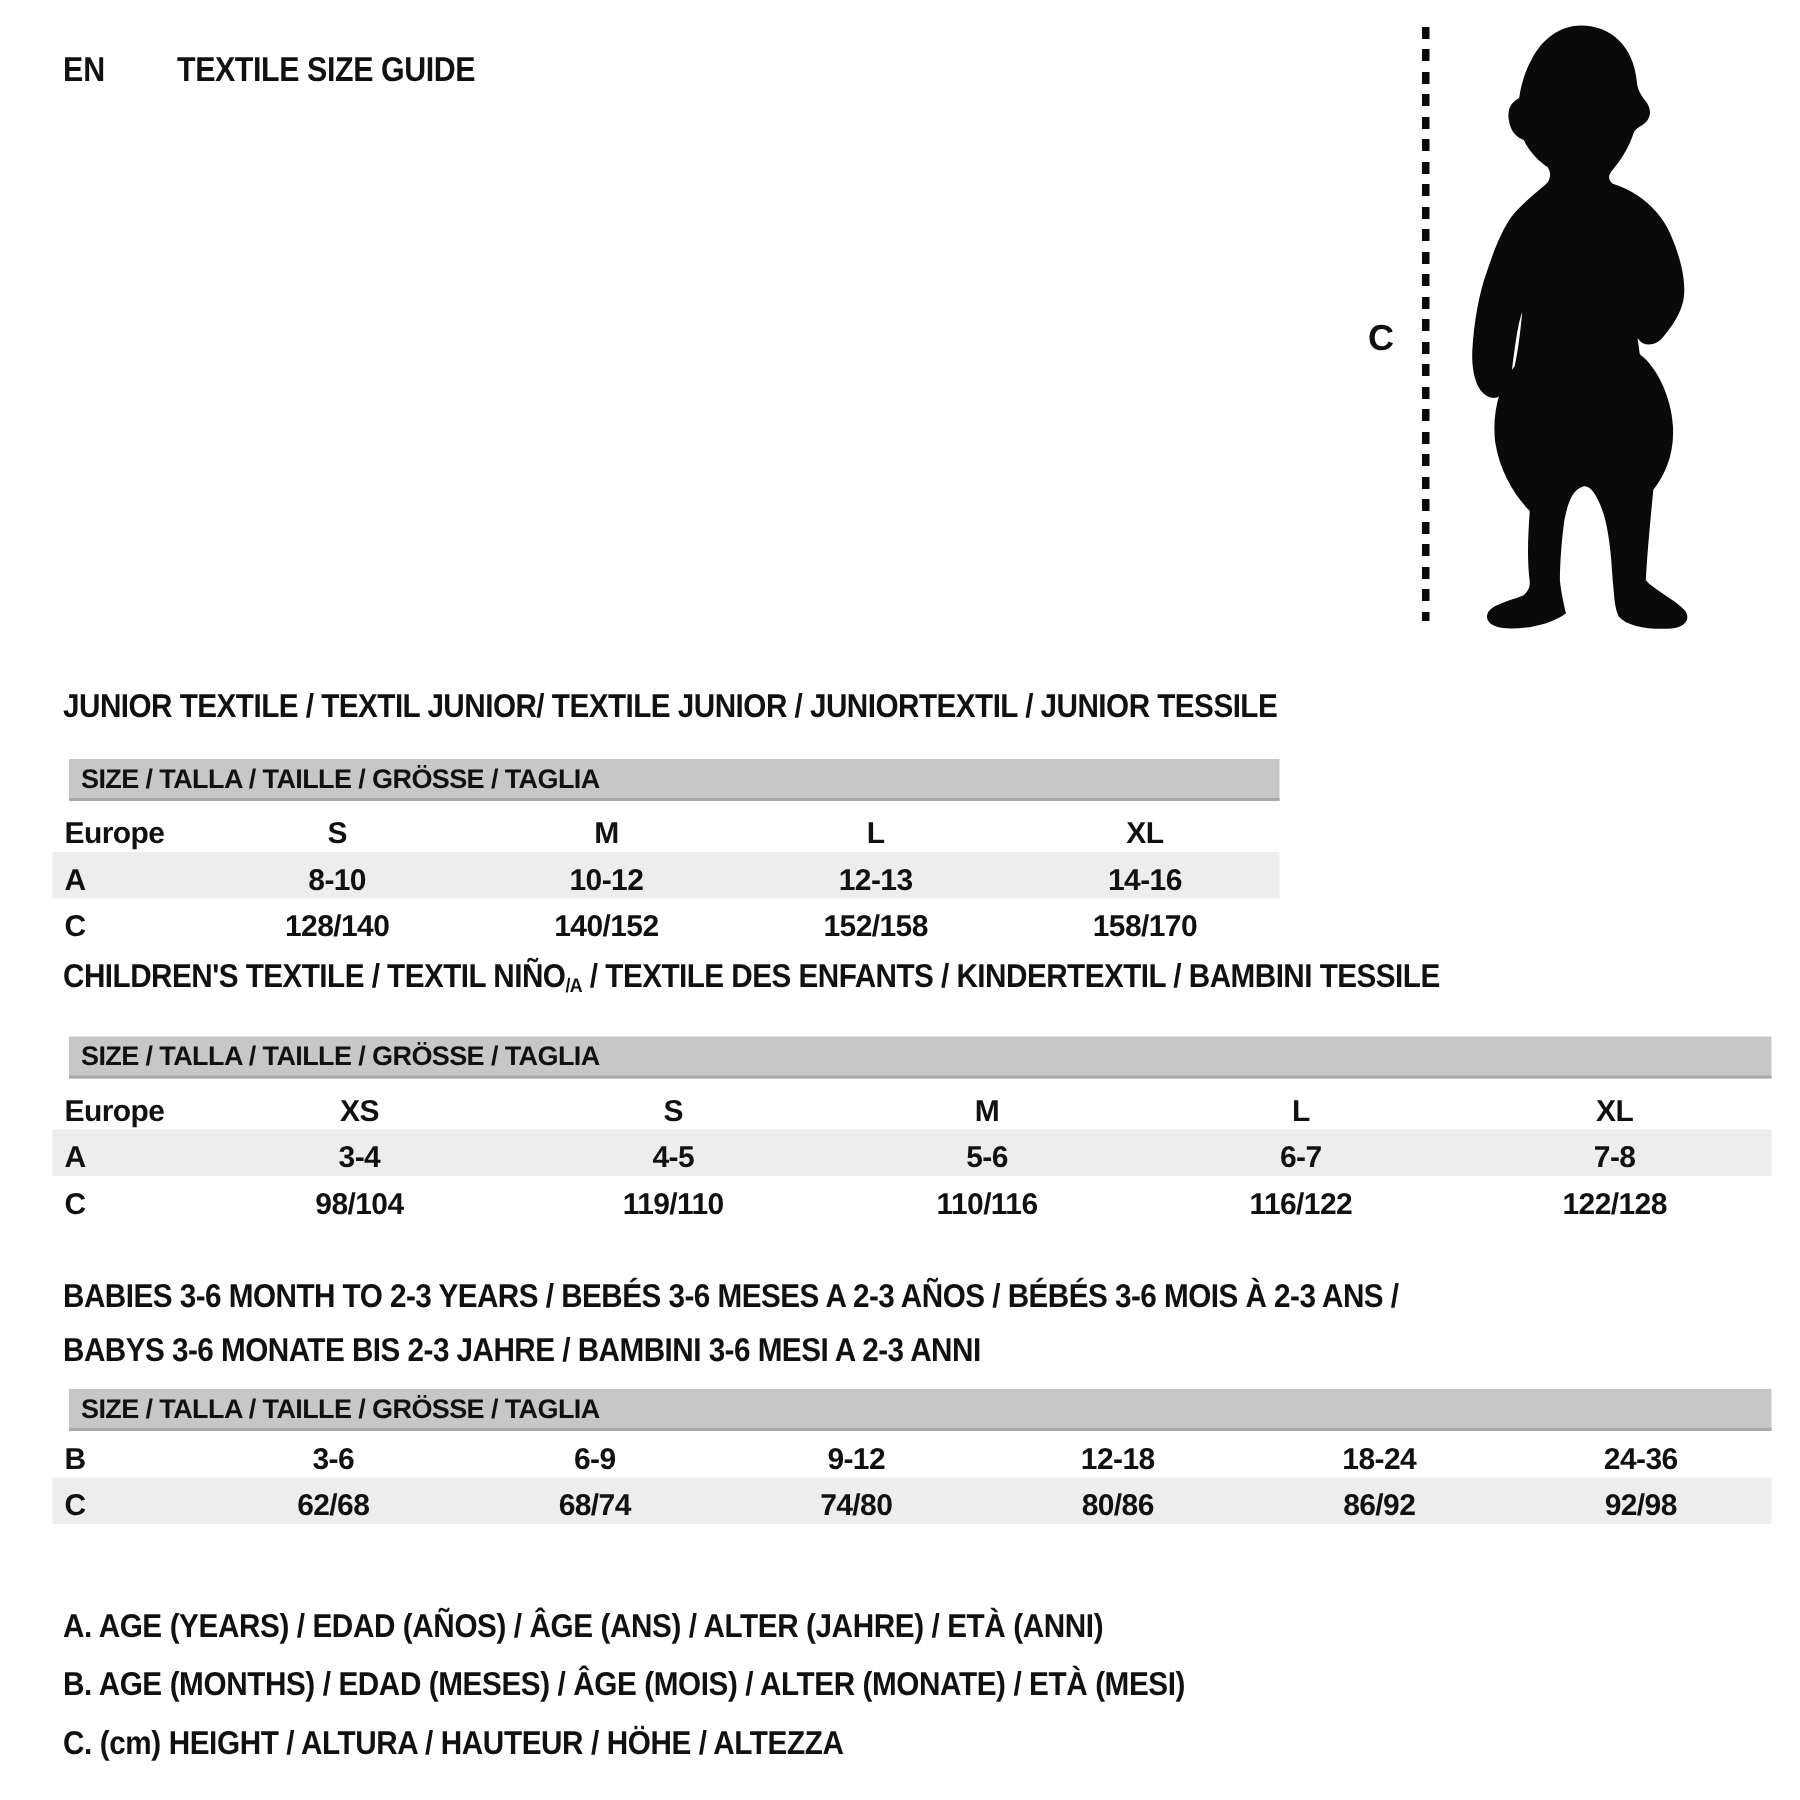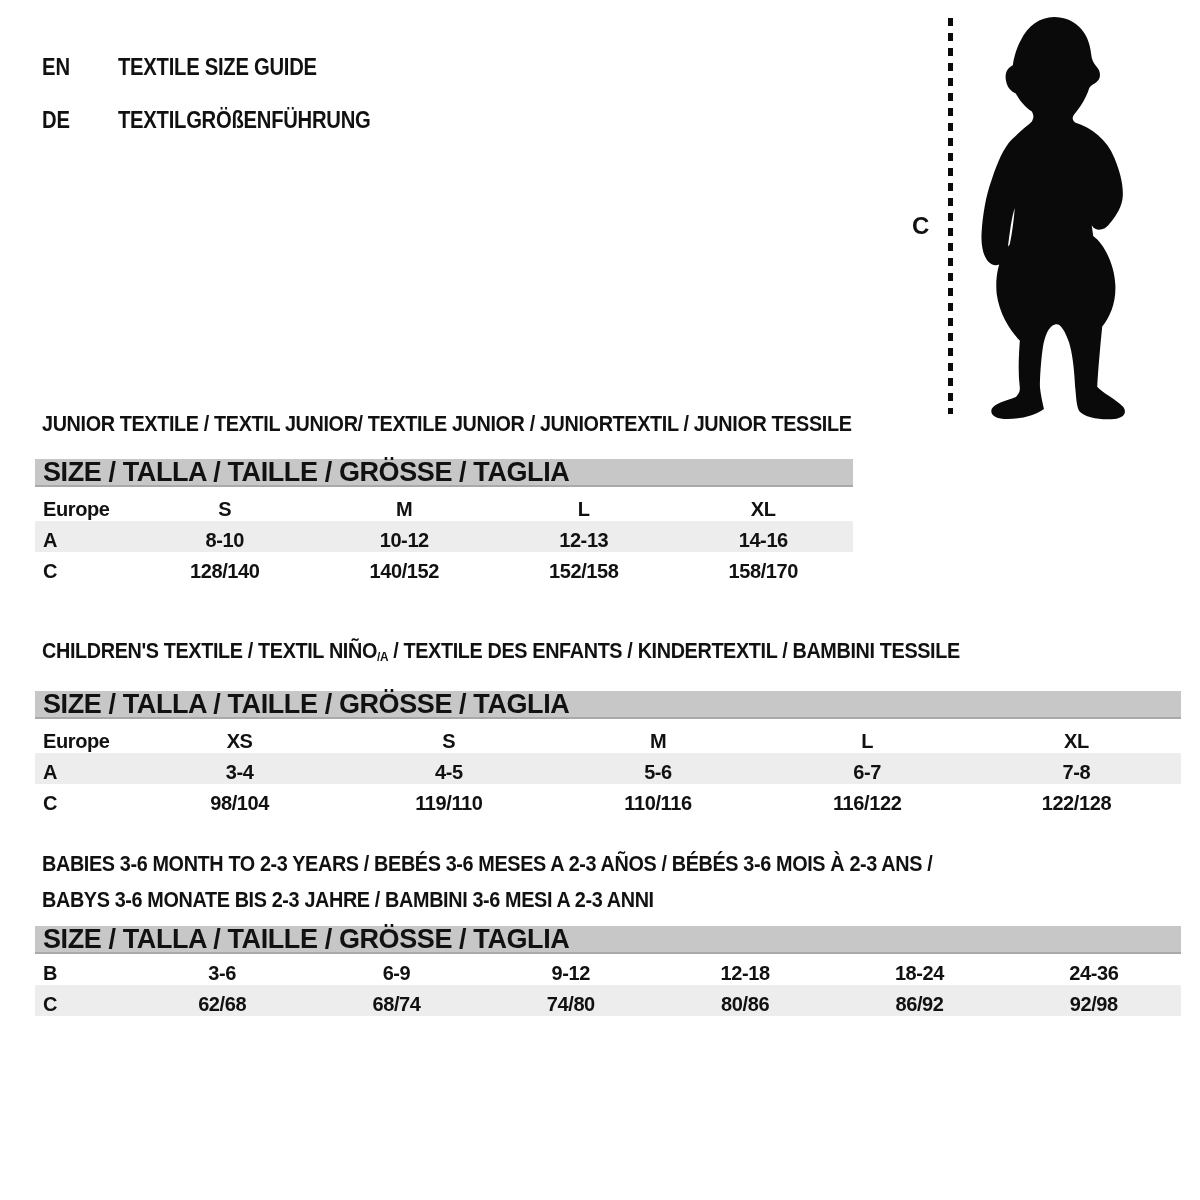--- a/index.html
+++ b/index.html
@@ -17,21 +17,21 @@
     background:#ffffff;
     font-family:"Liberation Sans", sans-serif;
     color:var(--ink);
     overflow:hidden;
   }
   
   .lang-list{
     position:absolute; top:28px; left:42px;
     list-style:none;
   }
-  .lang-row{ display:flex; height:37px; align-items:flex-end;margin-top:16px; }
+  .lang-row{ display:flex; height:37px; align-items:center; }
   .lang-code{
     width:76px; font-size:23px; font-weight:700;
     display:inline-block; transform:scaleX(0.88); transform-origin:left center;
   }
   .lang-label{
     font-size:23px; font-weight:700; white-space:nowrap;
     display:inline-block; transform:scaleX(0.88); transform-origin:left center;
     letter-spacing:-0.3px;
   }
   
@@ -41,39 +41,39 @@
     width:5px; height:396px;
     background:repeating-linear-gradient(to bottom, var(--silhouette) 0 8px, transparent 8px 15px);
   }
   .measure-label{
     position:absolute; left:912px; top:212px;
     font-size:24px; font-weight:700;
   }
   .baby-svg{ position:absolute; left:966px; top:14px; }
   
   .size-section{ position:absolute; left:35px; width:818px; }
-  .sec-junior{ top:411px; }
+  .sec-junior{ top:458px; }
   .sec-children{ top:638px; width:1146px; }
   .sec-babies{ top:846px; width:1146px; }
   .sec-title{
     font-size:22px; font-weight:700; line-height:26px;
     margin:0 0 22px 7px; white-space:nowrap;
     transform:scaleX(0.9); transform-origin:left center;
     letter-spacing:-0.4px;
   }
   .sec-children .sec-title{ margin-bottom:24px; }
   .sec-babies .sec-title{ line-height:36px; margin-bottom:8px; }
   .sub-seg{ font-size:0.60em; position:relative; top:0.22em; font-weight:700; }
   .size-table{ width:100%; }
   .size-head{
     background:var(--bar);
     border-bottom:2px solid var(--bar-edge);
     height:28px; line-height:26px;
     padding-left:8px;
-    font-size:27px; font-weight:700; letter-spacing:-0.4px;
+    font-size:18px; font-weight:700; letter-spacing:-0.4px;margin-left:11px;
   }
   .t-row{
     display:flex; align-items:flex-end;
     height:31px; font-size:20px; font-weight:700; letter-spacing:-0.4px;
   }
   .t-row.row-europe{ height:34px; }
   .t-row.shaded{ background:var(--stripe); }
   .t-label{ width:100px; padding-left:8px; flex:none; }
   .t-cell{ flex:1; text-align:center; }
   
@@ -86,24 +86,20 @@
 </style>
 </head>
 <body>
 
 <div class="page">
 
   <ul class="lang-list" id="langList">
       <li class="lang-row">
         <span class="lang-code">EN</span>
         <span class="lang-label">TEXTILE SIZE GUIDE</span>
-      </li>
-      <li class="lang-row">
-        <span class="lang-code">DE</span>
-        <span class="lang-label">TEXTILGRÖßENFÜHRUNG</span>
       </li>
     </ul>
 
   <div class="figure">
     <div class="dash-line"></div>
     <div class="measure-label">C</div>
     <svg class="baby-svg" width="176" height="408" viewBox="0 0 172 406" aria-hidden="true">
       <path fill="#0a0a0a" d="
         M86,3
         C106,3 121,17 123,40
@@ -231,14 +227,19 @@
             <div class="t-cell">68/74</div>
             <div class="t-cell">74/80</div>
             <div class="t-cell">80/86</div>
             <div class="t-cell">86/92</div>
             <div class="t-cell">92/98</div>
           </div>
         </div>
       </section>
     </div>
 
+  <div class="notes" id="notesHost">
+      <div class="note-line">A. AGE (YEARS) / EDAD (AÑOS) / ÂGE (ANS) / ALTER (JAHRE) / ETÀ (ANNI)</div>
+      <div class="note-line">B. AGE (MONTHS) / EDAD (MESES) / ÂGE (MOIS) / ALTER (MONATE) / ETÀ (MESI)</div>
+      <div class="note-line">C. (cm) HEIGHT / ALTURA / HAUTEUR / HÖHE / ALTEZZA</div>
+    </div>
 
 </div>
 
 </body></html>

